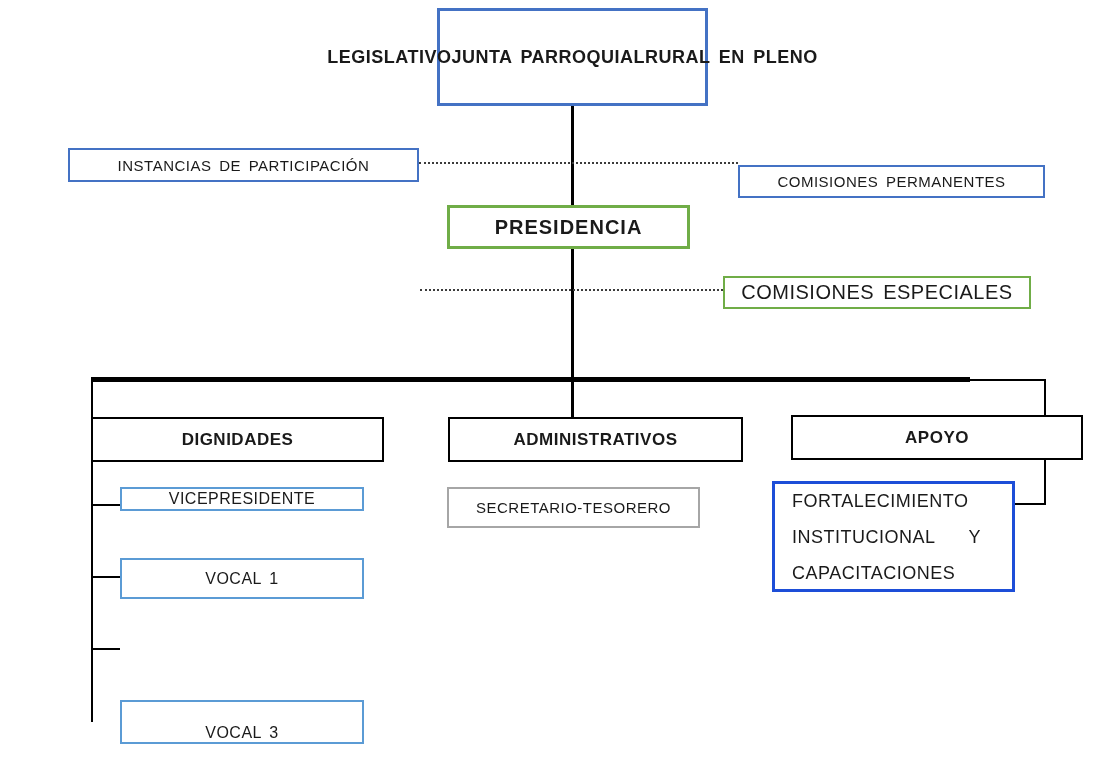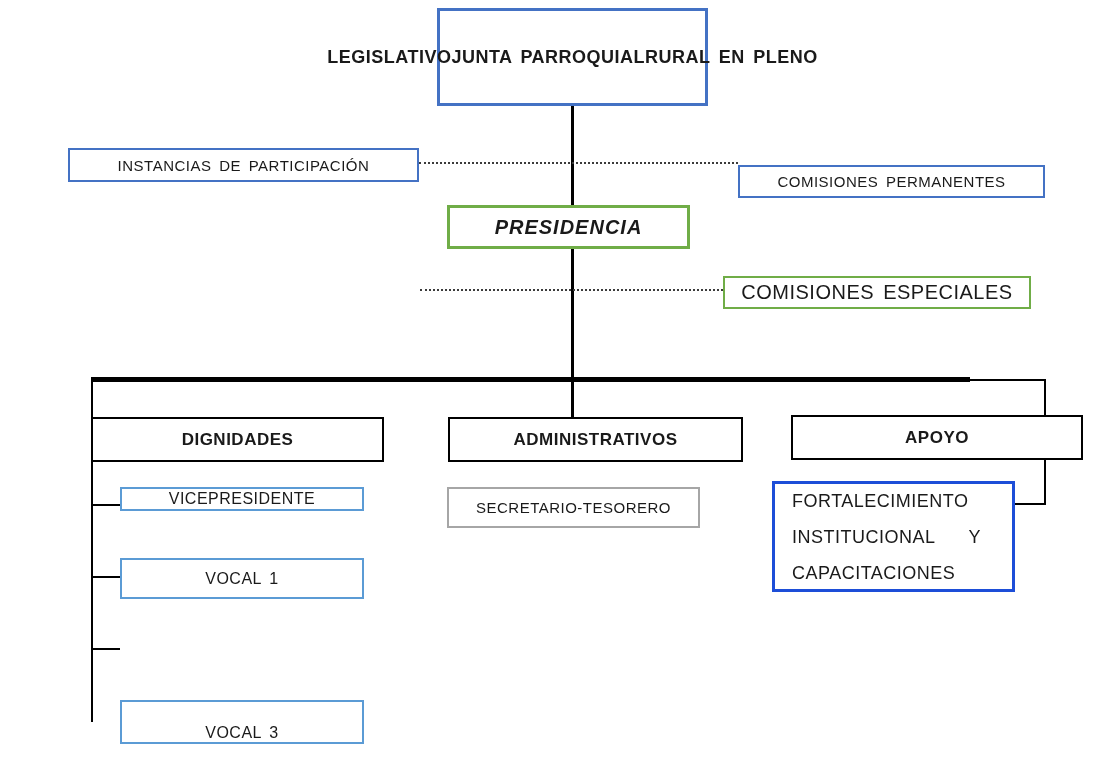--- a/index.html
+++ b/index.html
@@ -23,21 +23,21 @@
   .b-green-thin{border:2px solid #70AD47;}
   .b-black{border:2px solid #000;margin-left:21px;}
   .b-lblue{border:2px solid #5B9BD5;}
   .b-gray{border:2px solid #A6A6A6;}
   .b-orange{border:3px solid #1d4ed8;}
   .bold{font-weight:bold;}
   
   .n-legislativo{left:437px;top:8px;width:271px;height:98px;font-size:18px;line-height:29px;flex-direction:row;}
   .n-instancias{left:68px;top:148px;width:351px;height:34px;font-size:15px;}
   .n-compermanentes{left:738px;top:149px;width:307px;height:33px;font-size:15px;margin-top:16px;}
-  .n-presidencia{left:447px;top:205px;width:243px;height:44px;font-size:20px;letter-spacing:1px;font-style:italic;}
+  .n-presidencia{left:447px;top:205px;width:243px;height:44px;font-size:20px;letter-spacing:1px;}
   .n-consejo{left:68px;top:276px;width:352px;height:34px;font-size:15px;}
   .n-comespeciales{left:723px;top:276px;width:308px;height:33px;font-size:20px;}
   .n-dignidades{left:70px;top:417px;width:293px;height:45px;font-size:17px;}
   .n-administrativos{left:427px;top:417px;width:295px;height:45px;font-size:17px;}
   .n-apoyo{left:770px;top:415px;width:292px;height:45px;font-size:17px;}
   .n-vice{left:120px;top:487px;width:244px;height:24px;font-size:16px;}
   .n-vocal1{left:120px;top:558px;width:244px;height:41px;font-size:16px;}
   .n-vocal2{left:120px;top:629px;width:244px;height:41px;font-size:16px;}
   .n-vocal3{left:120px;top:700px;width:244px;height:44px;font-size:16px;align-items:flex-end;}
   .n-secretario{left:447px;top:487px;width:253px;height:41px;font-size:15px;}

